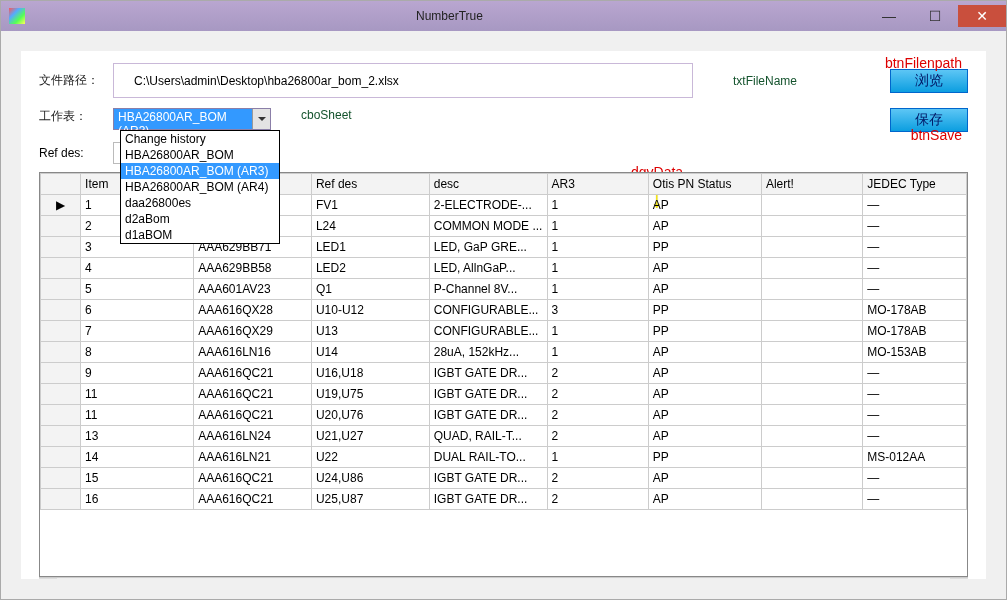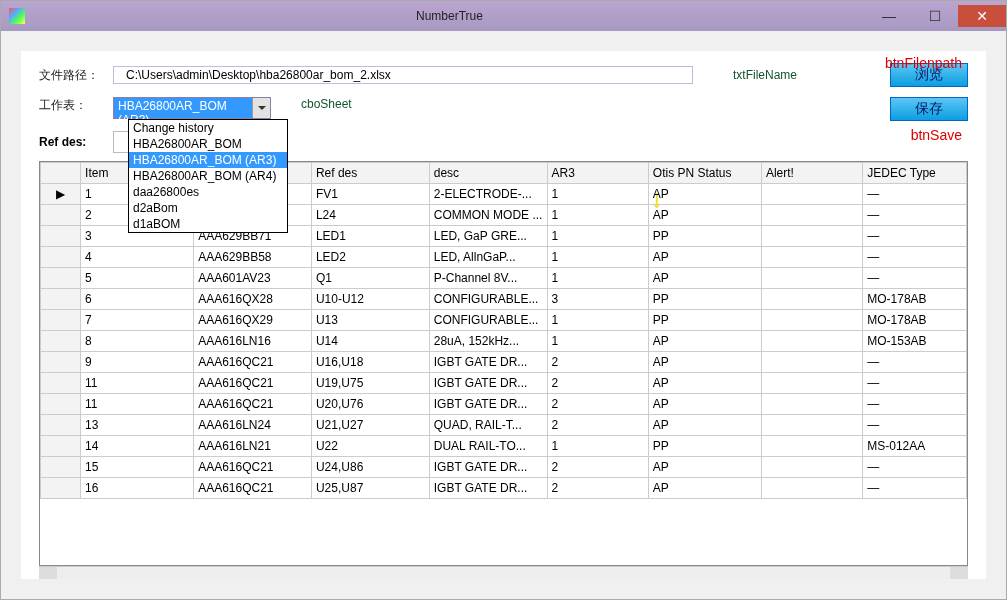--- a/index.html
+++ b/index.html
@@ -69,22 +69,22 @@
     margin-bottom: 10px;
   }
   .label {
     width: 74px;
     color: #222;
   }
   .textbox {
     flex: 1;
     border: 1px solid #c9b8d8;
     background: #fff;
-    height: 18px;
-    padding: 2px 12px;
+    height: 35px;
+    padding: 2px 20px;
     font-family: inherit;
     font-size: 12px;
   }
   .annot {
     color: #14532d;
     font-weight: normal;
     margin-left: 40px;
     font-family: Arial, sans-serif;
   }
   .annot-right {
@@ -137,42 +137,41 @@
   }
   .combo-arrow::after {
     content: '';
     border: 4px solid transparent;
     border-top: 4px solid #333;
     margin-top: 4px;
   }
   .dropdown {
     position: absolute;
     top: 22px;
-    left: 15px;
+    left: 7px;
     width: 160px;
     border: 1px solid #000;
     background: #fff;
     z-index: 100;
   }
   .dropdown .item {
     padding: 1px 4px;
     cursor: pointer;
   }
   .dropdown .item.sel {
     background: #3399ff;
     color: #fff;
   }
   .ref-row {
     display: flex;
     align-items: center;
     margin-bottom: 8px;
   }
   .ref-row .label2 {
     width: 74px;
-    font-weight: bold;
   }
   .ref-input {
     width: 160px;
     height: 22px;
     border: 1px solid #bbb;
     padding: 2px 4px;
   }
   .dgv-annot {
     position: absolute;
     top: 113px;

